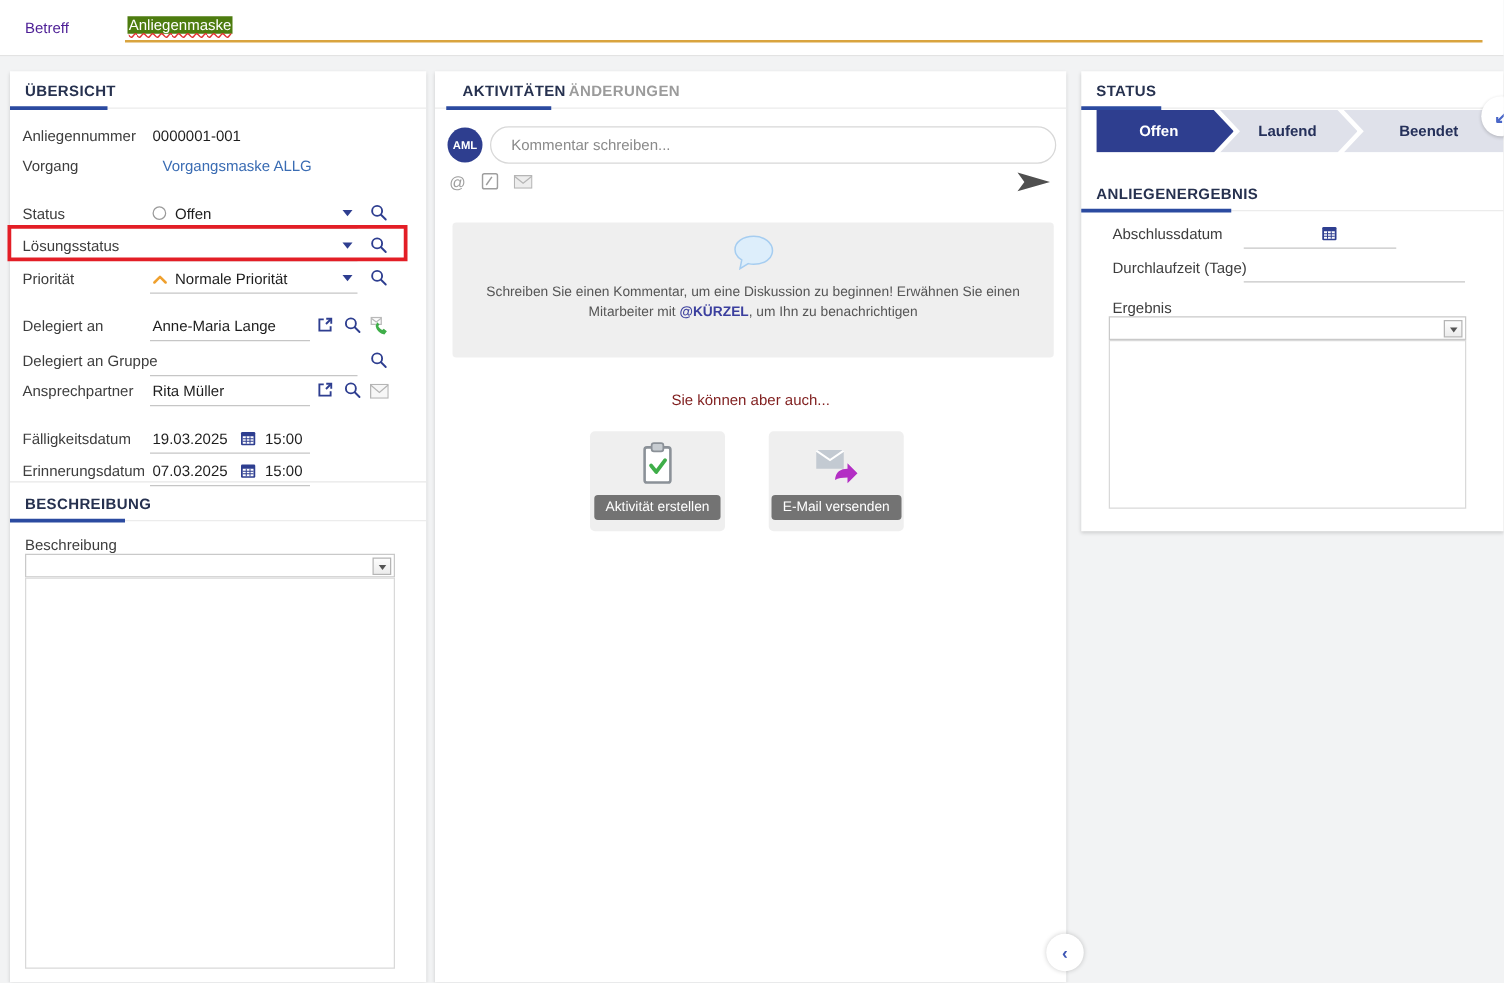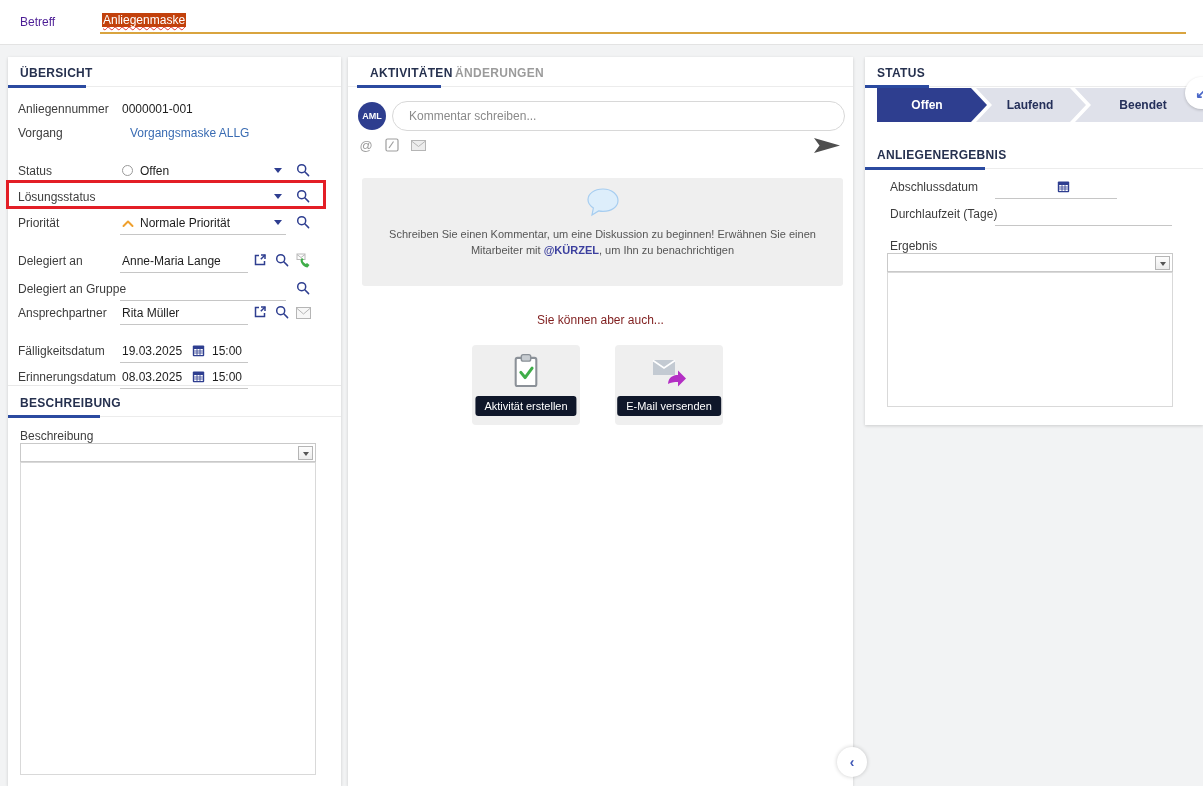--- a/index.html
+++ b/index.html
@@ -3,21 +3,21 @@
 <meta charset="utf-8">
 <style>
   * { margin:0; padding:0; box-sizing:border-box; }
   html,body { width:1203px; height:786px; overflow:hidden; }
   body { background:#f2f3f4; font-family:"Liberation Sans", sans-serif; font-size:12px; color:#2b2b2b; position:relative; }
 
   
   #topbar { position:absolute; left:0; top:0; width:1203px; height:45px; background:#fff; border-bottom:1px solid #e3e3e3; }
   #topbar .lbl { position:absolute; left:20px; top:15px; color:#4c1d95; }
   #betreff-field { position:absolute; left:100px; top:8px; width:1086px; height:26px; border-bottom:2px solid #d9a43f; cursor:text; }
-  #betreff-field .sel { position:absolute; left:2px; top:5px; background:#c2410c; color:#fff; padding:0 1px;
+  #betreff-field .sel { position:absolute; left:2px; top:5px; background:#4d7c0f; color:#fff; padding:0 1px;
     text-decoration:underline wavy #e03131 1px; text-underline-offset:2px; }
 
   
   .panel { position:absolute; background:#fff; box-shadow:0 1px 3px rgba(0,0,0,.16); }
   #left-panel  { left:8px;   top:57px; width:333px; height:729px; }
   #mid-panel   { left:348px; top:57px; width:505px; height:729px; }
   #right-panel { left:865px; top:57px; width:338px; height:368px; overflow:visible; }
 
   
   .sec-header { position:absolute; left:0; width:100%; height:30px; border-bottom:1px solid #ececec; }
@@ -63,21 +63,21 @@
   #empty-box { position:absolute; left:14px; top:121px; width:481px; height:108px; background:#efefef; border-radius:3px; text-align:center; }
   #empty-box .bubble { margin-top:9px; }
   #empty-box .ttl { font-weight:700; color:#222; margin-top:2px; }
   #empty-box .desc { margin:3px 20px 0 20px; font-size:11px; color:#555; line-height:1.45; }
   #empty-box .mention { color:#3b3f9e; font-weight:700; }
 
   #also-text { position:absolute; left:0; top:256px; width:100%; text-align:center; color:#7f1d1d; }
 
   .action-card { position:absolute; top:288px; width:108px; height:80px; background:#efefef; border-radius:4px; cursor:pointer; }
   .action-card .card-icon { position:absolute; left:0; top:8px; width:100%; display:flex; justify-content:center; }
-  .action-card .card-btn { position:absolute; left:50%; transform:translateX(-50%); bottom:9px; background:#0f172a; color:#fff; font-size:11px; border:none; padding:4px 9px; border-radius:3px; white-space:nowrap; cursor:pointer; font-family:"Liberation Sans",sans-serif; }
+  .action-card .card-btn { position:absolute; left:50%; transform:translateX(-50%); bottom:9px; background:#737373; color:#fff; font-size:11px; border:none; padding:4px 9px; border-radius:3px; white-space:nowrap; cursor:pointer; font-family:"Liberation Sans",sans-serif; }
   #card-activity { left:124px; }
   #card-email { left:267px; }
 
   #collapse-btn { position:absolute; left:837px; top:747px; width:30px; height:30px; border-radius:50%; background:#fff; box-shadow:0 0 4px rgba(0,0,0,.2); display:flex; align-items:center; justify-content:center; color:#3f57b5; font-size:14px; font-weight:700; cursor:pointer; z-index:5; }
 
   
   #chevron-bar { position:absolute; left:12px; top:31px; width:326px; height:34px; }
   .chev { position:absolute; top:0; height:34px; display:flex; align-items:center; justify-content:center; font-weight:700; font-size:12px; cursor:pointer; }
   .chev.first  { left:0;   width:110px; background:#2e3e8f; color:#fff;
       clip-path:polygon(0 0, calc(100% - 16px) 0, 100% 50%, calc(100% - 16px) 100%, 0 100%); padding-right:10px; }
@@ -242,21 +242,21 @@
             <path d="M2.2 7h8.6 M2.2 9h8.6 M5 5v6 M8 5v6" stroke="#2e3e90" stroke-width="0.8"></path>
           </svg>
       </span>
       <span class="val" style="left:92px;">15:00</span>
     </div>
   </div>
 
   <div class="f-row" style="top:308px;">
     <span class="flabel">Erinnerungsdatum</span>
     <div class="ctrl" style="left:112px; width:128px;">
-      <span class="val">08.03.2025</span>
+      <span class="val">07.03.2025</span>
       <span class="icn" style="left:72px; top:5px;">
         <svg width="13" height="13" viewBox="0 0 13 13">
             <rect x="0.8" y="1.5" width="11.4" height="10.7" rx="1" fill="#2e3e90"></rect>
             <rect x="2.2" y="5" width="8.6" height="6" fill="#fff"></rect>
             <path d="M2.2 7h8.6 M2.2 9h8.6 M5 5v6 M8 5v6" stroke="#2e3e90" stroke-width="0.8"></path>
           </svg>
       </span>
       <span class="val" style="left:92px;">15:00</span>
     </div>
   </div>

